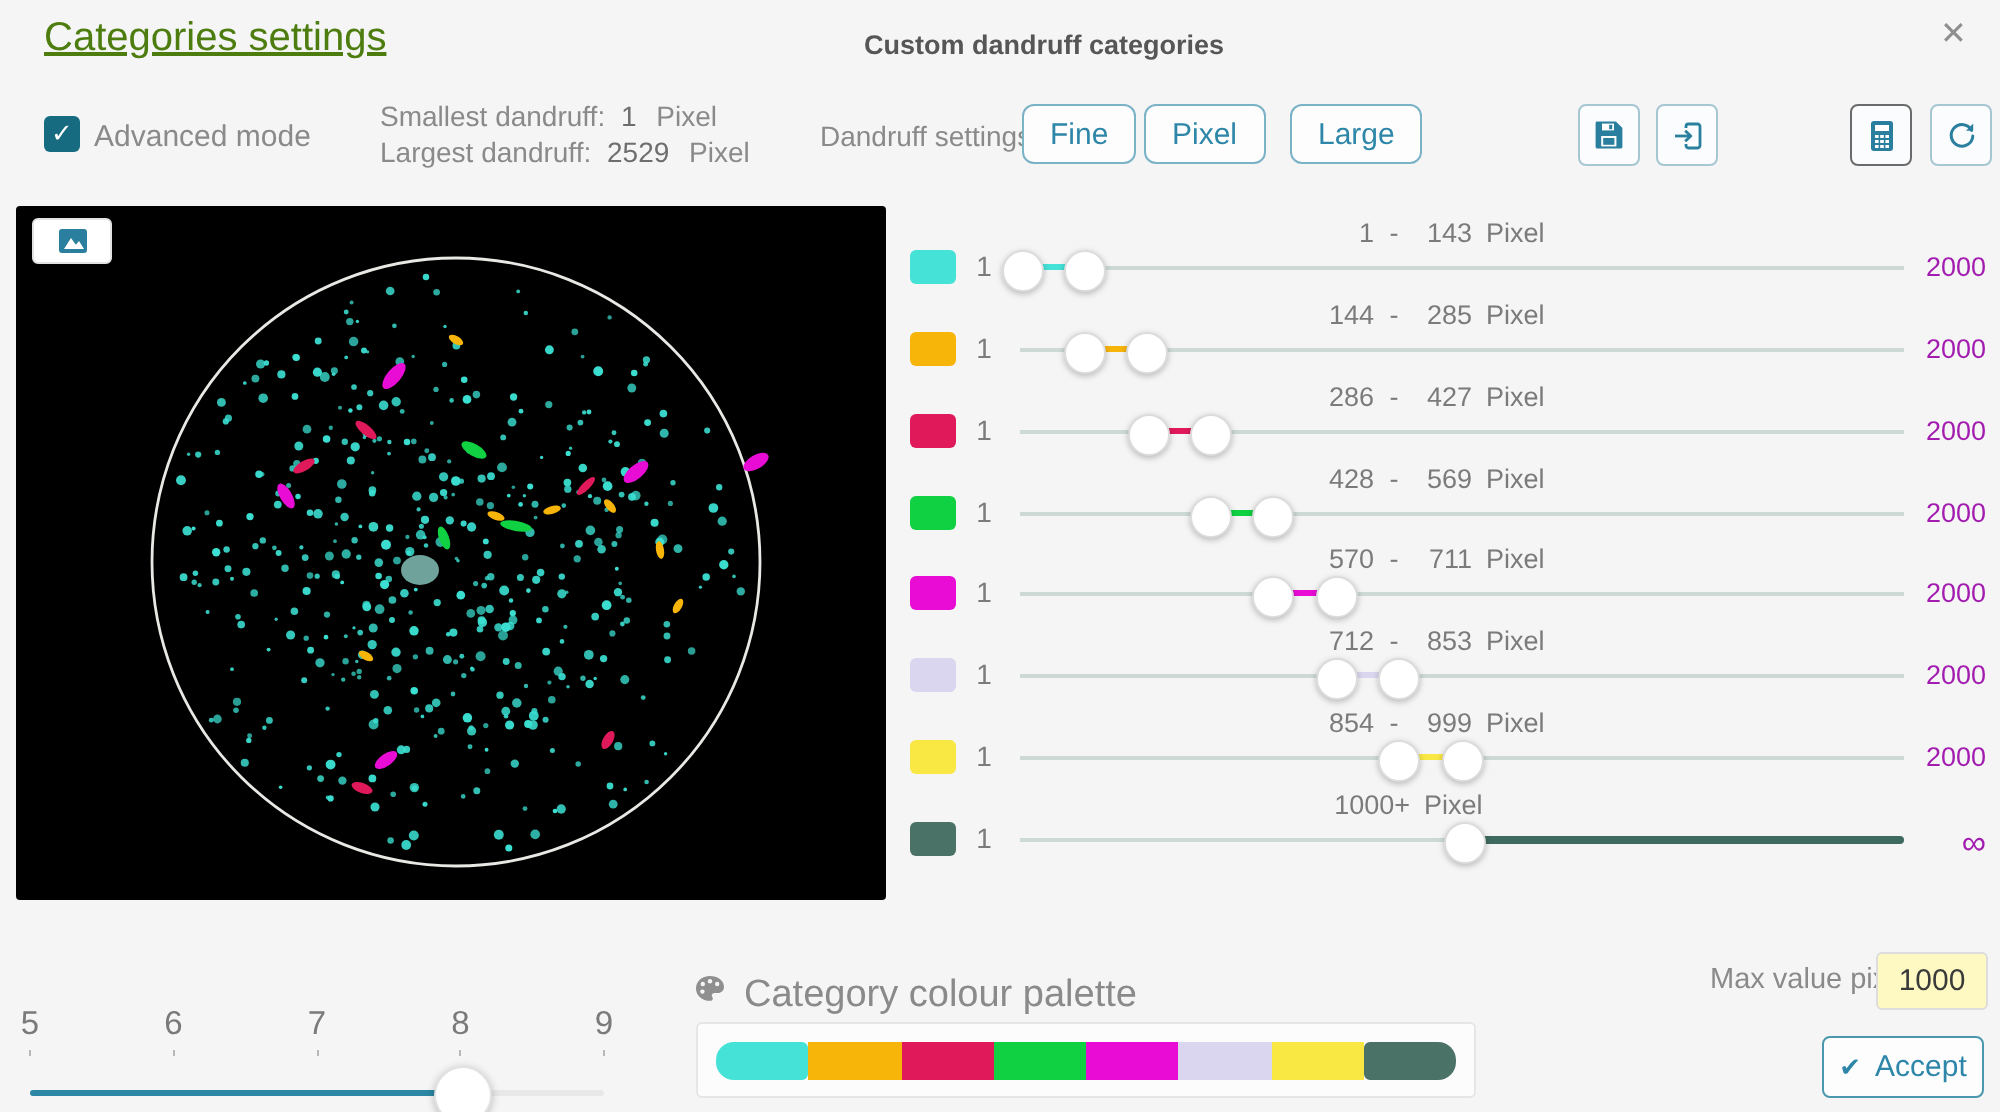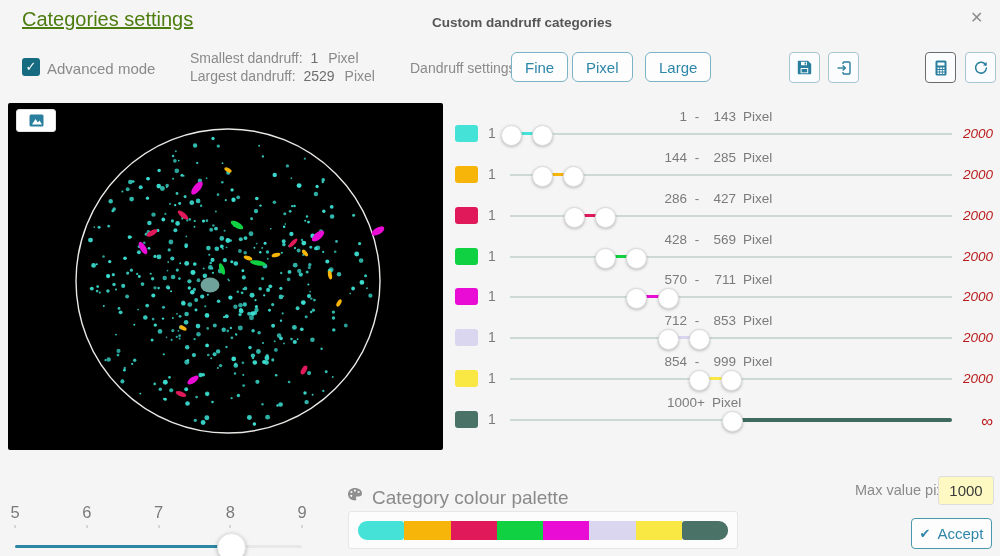--- a/index.html
+++ b/index.html
@@ -26,21 +26,21 @@
   .track{height:2px;background:#ccd9d5;}
   .seg{height:3px;border-radius:2px;}
   .handle{width:19px;height:19px;background:#fff;border:1px solid #dcdcdc;border-radius:50%;
           box-shadow:0 1px 3px rgba(0,0,0,.25);cursor:pointer;}
   .rangelbl{font-size:13.5px;color:#7b7b7b;display:flex;align-items:baseline;}
   .rangelbl .n1{width:72px;text-align:right;}
   .rangelbl .dash{width:20px;text-align:center;}
   .rangelbl .n2{width:29px;text-align:right;}
   .rangelbl .unit{margin-left:7px;}
   .rangelbl .single{width:90px;text-align:right;}
-  .maxlbl{font-size:13.5px;color:#b91c1c;width:55px;text-align:right;font-style:italic;}
+  .maxlbl{font-size:13.5px;color:#a21caf;width:55px;text-align:right;}
   .minlbl{font-size:14px;color:#7b7b7b;width:16px;text-align:center;}
   .ticklbl{font-size:16.5px;color:#7a7a7a;transform:translateX(-50%);}
   .tickmark{width:1px;height:3px;background:#b8b8b8;transform:translateX(-50%);}
   .palettebox{left:348px;top:511px;width:390px;height:38px;background:#fcfcfd;
               border:1px solid #e6e6e6;border-radius:3px;box-sizing:border-box;}
   .palettebar{position:absolute;left:9px;top:9px;width:370px;height:19px;display:flex;}
   .palettebar div{flex:1;}
   .palettebar div:first-child{border-radius:9px 3px 3px 9px;}
   .palettebar div:last-child{border-radius:3px 9px 9px 3px;}
   .maxinput{width:50px;height:25px;background:#fef9c3;border:1px solid #ddd;border-radius:3px;

